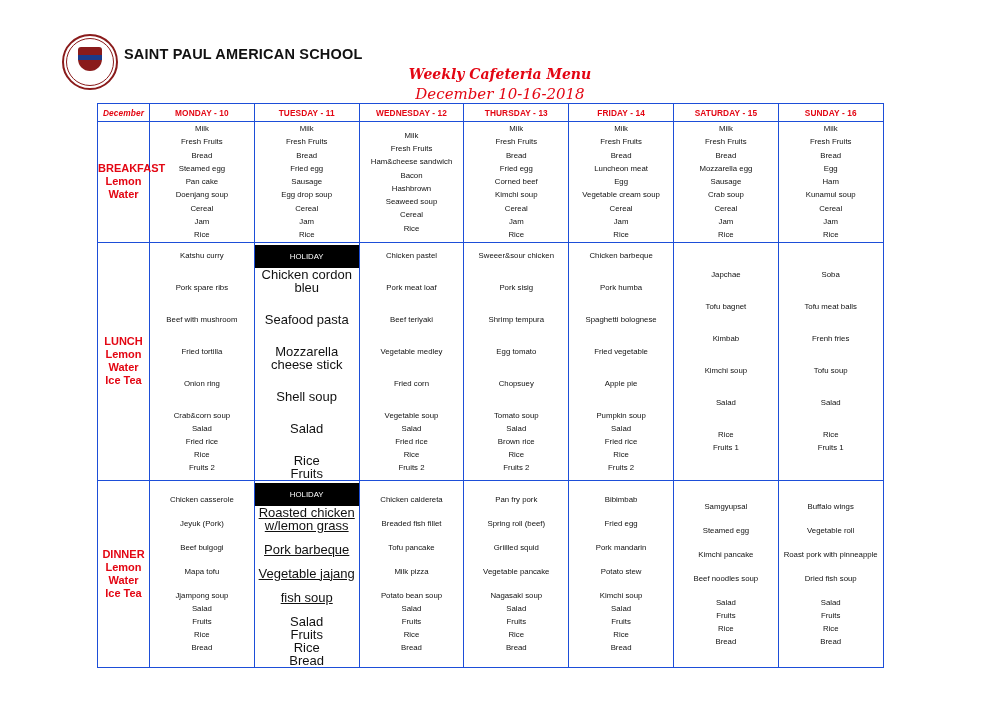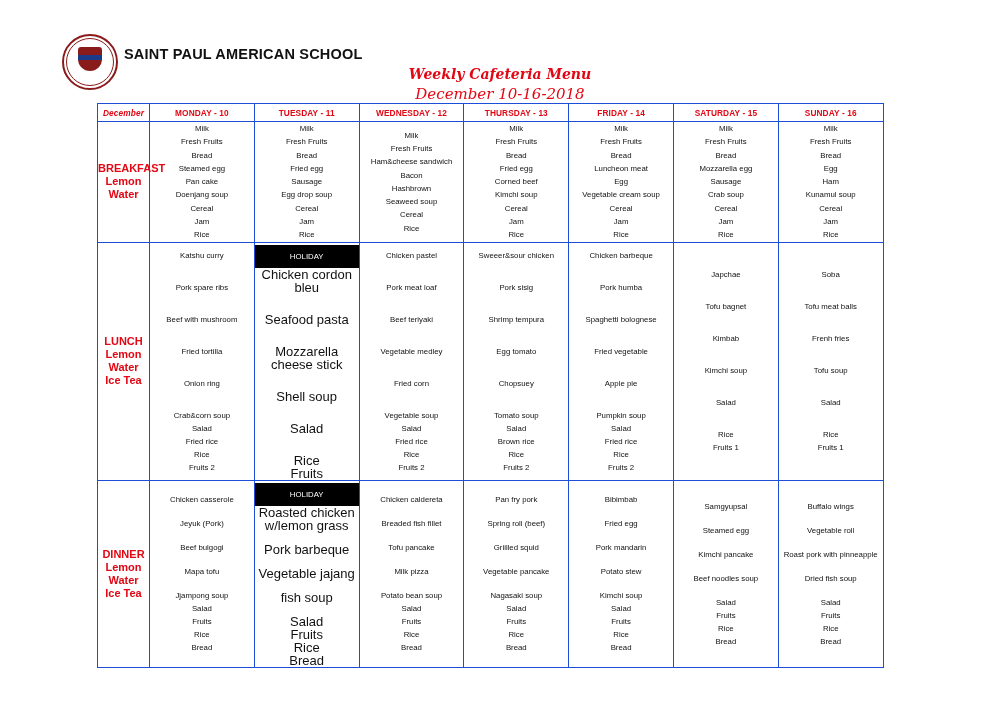--- a/index.html
+++ b/index.html
@@ -172,21 +172,21 @@
     padding: 7px 0 7px 0;
     margin: 2px 0 0 0;
   }
   .below-holiday {
     text-align: center;
     font-size: 13px;
     color: #111111;
   }
   .below-holiday .line { line-height: 13px; }
   .below-holiday .line.spaced { margin-bottom: 19px; }
-  .dinner-below .line.spaced { margin-bottom: 11px; }
+  .dinner-below .line.spaced { margin-bottom: 11px; text-decoration: underline; }
 </style>
 </head>
 <body>
 
 <div class="page">
 
   <div class="header">
     <div class="logo">
       <div class="ring"></div>
       <div class="ring2"></div>

